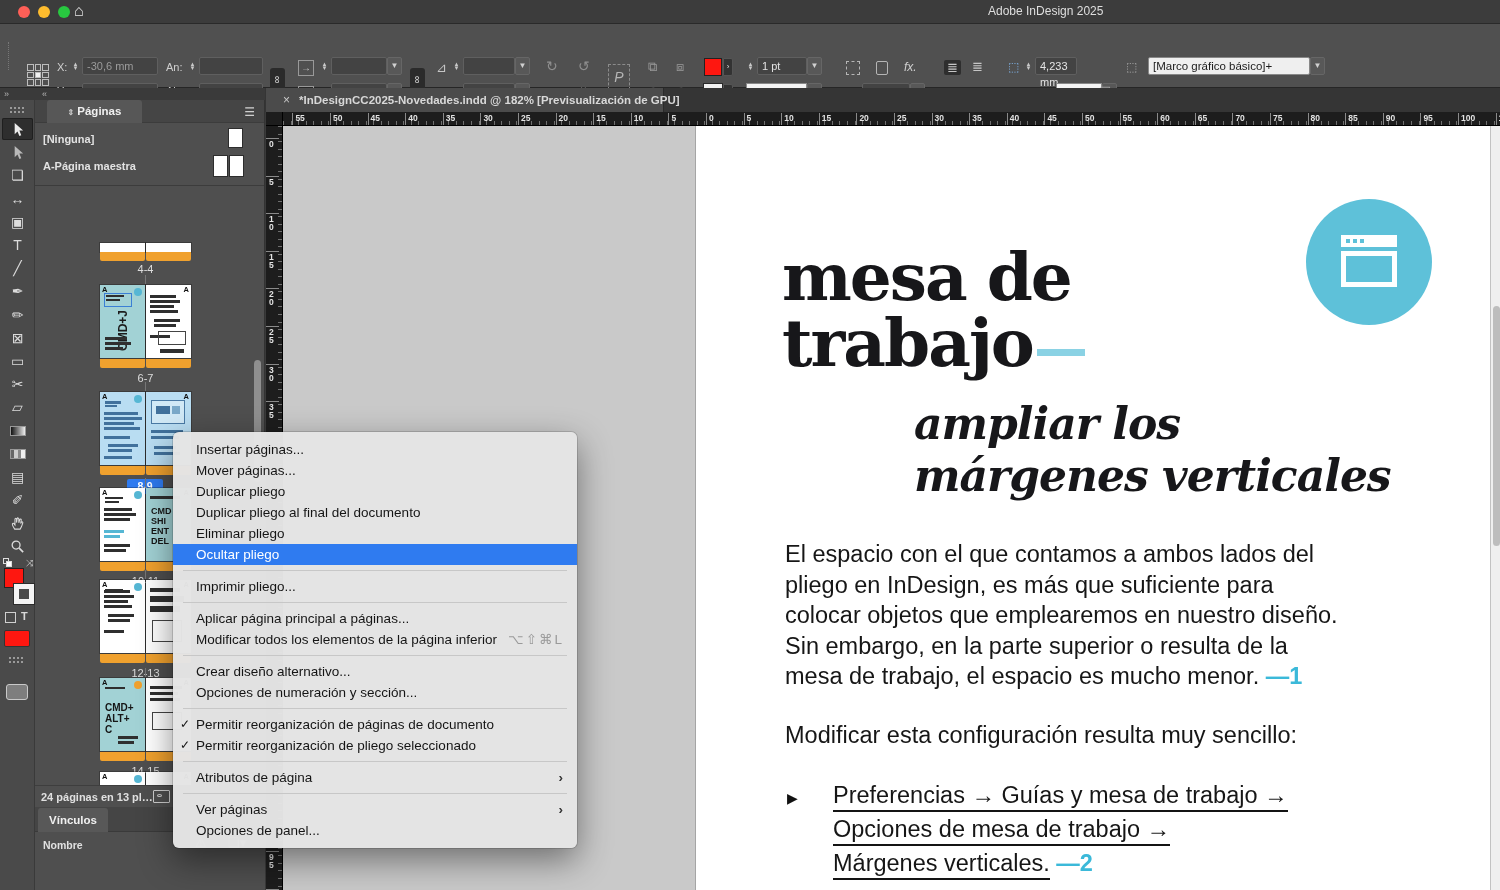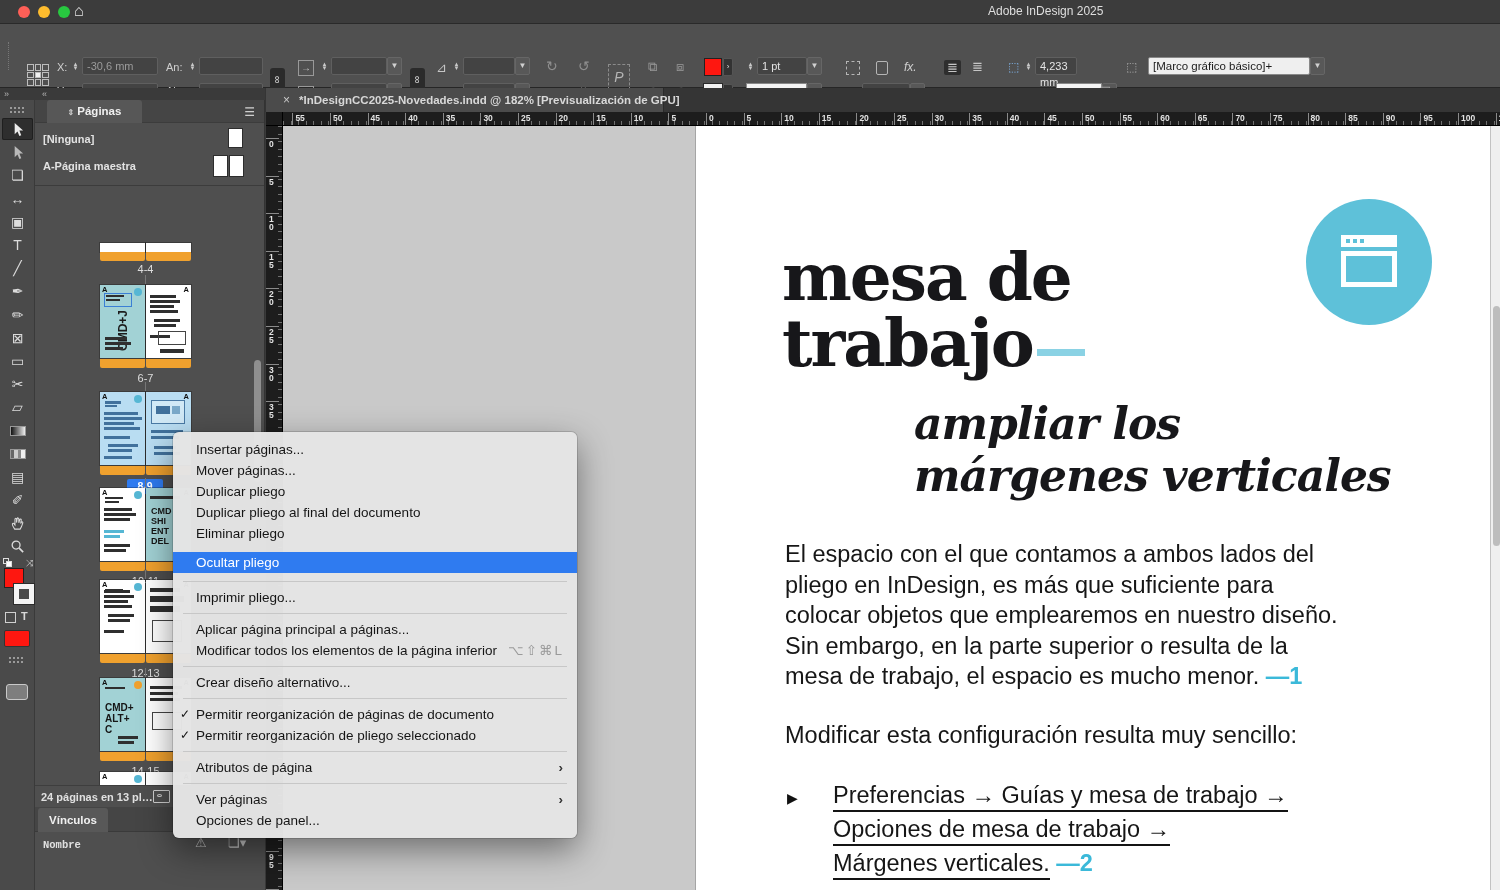--- a/index.html
+++ b/index.html
@@ -78,21 +78,21 @@
   #pages-scrollbar { position:absolute; left:219px; top:260px; width:7px; height:122px; background:#8f8f8f; border-radius:4px; }
   #pages-status { position:absolute; left:0; top:685px; width:230px; height:22px; background:#4f4f4f; border-top:1px solid #3e3e3e; color:#e0e0e0; font-size:11px; font-weight:bold; }
   #pages-status .txt { position:absolute; left:6px; top:5px; }
   .eyeicon { position:absolute; left:118px; top:4px; width:17px; height:13px; border:1.5px solid #cfcfcf; border-radius:1px; }
   .eyeicon i { position:absolute; left:3px; top:3px; width:5px; height:3px; border:1px solid #cfcfcf; border-radius:50%; }
 
   
   #links-panel { position:absolute; left:35px; top:807px; width:230px; height:83px; background:#4f4f4f; }
   #links-tabrow { position:absolute; left:0; top:0; width:230px; height:25px; background:#454545; border-bottom:1px solid #3a3a3a; }
   #links-tab { position:absolute; left:3px; top:1px; width:70px; height:24px; background:#585858; border-radius:3px 3px 0 0; color:#f0f0f0; font-weight:bold; font-size:11.5px; line-height:24px; text-align:center; }
-  #links-col { position:absolute; left:8px; top:32px; color:#e0e0e0; font-size:10.5px; font-weight:bold;font-family:Liberation Mono, monospace; }
+  #links-col { position:absolute; left:8px; top:32px; color:#e0e0e0; font-size:10.5px; font-weight:bold; }
   .linkico { position:absolute; top:28px; color:#c4c4c4; font-size:13px; }
 
   
   #doc-area { position:absolute; left:265px; top:88px; width:1235px; height:802px; background:#3a3a3a; }
   #tab-strip { position:absolute; left:0; top:0; width:1235px; height:24px; background:#353535; }
   #doc-tab { position:absolute; left:1px; top:0; width:398px; height:24px; background:#4b4b4b; border-right:1px solid #2a2a2a; }
   #doc-tab .close { position:absolute; left:17px; top:5px; color:#c9c9c9; font-size:12px; }
   #doc-tab .title { position:absolute; left:33px; top:6px; color:#d8d8d8; font-size:11.5px; font-weight:bold; white-space:nowrap; }
   #ruler-corner { position:absolute; left:1px; top:24px; width:17px; height:14px; background:#1d1d1d; border-right:1px solid #000; border-bottom:1px solid #000; }
   #h-ruler { position:absolute; left:18px; top:24px; width:1217px; height:14px; background:#1d1d1d; border-bottom:1px solid #000; overflow:hidden; }
@@ -122,21 +122,21 @@
   #steps { position:absolute; left:89px; top:656px; font-size:23.5px; color:#161616; }
   #steps .marker { position:absolute; left:2px; top:8px; font-size:14px; color:#111; }
   .step-line { display:block; margin-left:48px; margin-bottom:7px; }
   .step-line .ul { border-bottom:2.5px solid #141414; padding-bottom:2px; }
   .accent { font-weight:bold; }
 
   
   #context-menu { position:absolute; left:173px; top:432px; width:404px; background:rgba(228,228,228,0.98);
      border-radius:6px; box-shadow:0 0 0 1px rgba(0,0,0,.14), 0 12px 34px rgba(0,0,0,.45); padding:7px 0; z-index:50; }
   .menu-item { position:relative; height:21px; line-height:21px; padding-left:23px; font-size:13.5px; color:#151515; white-space:nowrap; }
-  .menu-item.highlighted { background:#2f7bf0; color:#ffffff; margin:8px 0px; }
+  .menu-item.highlighted { background:#2f7bf0; color:#ffffff; margin:0 0px; }
   .menu-item .check { position:absolute; left:7px; top:0; font-size:12px; }
   .menu-item .shortcut { position:absolute; right:13px; top:0; color:#9a9a9a; letter-spacing:2px; }
   .menu-item .chev { position:absolute; right:14px; top:0; color:#333; font-weight:bold; }
   .menu-sep { height:1px; background:#c7c7c7; margin:5px 10px; }
 </style>
 </head>
 <body>
 
 <div id="root">
 
@@ -600,20 +600,21 @@
       <div class="menu-item"><span>Duplicar pliego al final del documento</span></div>
       <div class="menu-item"><span>Eliminar pliego</span></div>
       <div class="menu-item highlighted"><span>Ocultar pliego</span></div>
       <div class="menu-sep"></div>
       <div class="menu-item"><span>Imprimir pliego...</span></div>
       <div class="menu-sep"></div>
       <div class="menu-item"><span>Aplicar página principal a páginas...</span></div>
       <div class="menu-item"><span>Modificar todos los elementos de la página inferior</span><span class="shortcut">⌥⇧⌘L</span></div>
       <div class="menu-sep"></div>
       <div class="menu-item"><span>Crear diseño alternativo...</span></div>
+      <div class="menu-item"><span>Opciones de numeración y sección...</span></div>
       <div class="menu-sep"></div>
       <div class="menu-item"><span class="check">✓</span><span>Permitir reorganización de páginas de documento</span></div>
       <div class="menu-item"><span class="check">✓</span><span>Permitir reorganización de pliego seleccionado</span></div>
       <div class="menu-sep"></div>
       <div class="menu-item"><span>Atributos de página</span><span class="chev">›</span></div>
       <div class="menu-sep"></div>
       <div class="menu-item"><span>Ver páginas</span><span class="chev">›</span></div>
       <div class="menu-item"><span>Opciones de panel...</span></div>
     </div>
 

